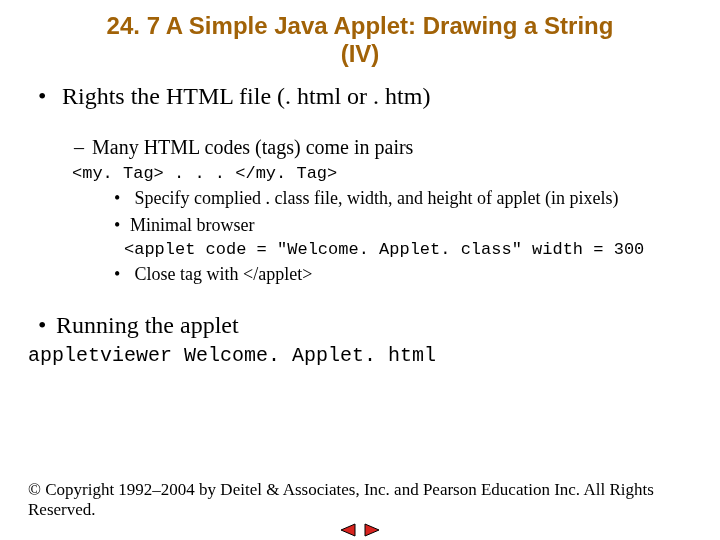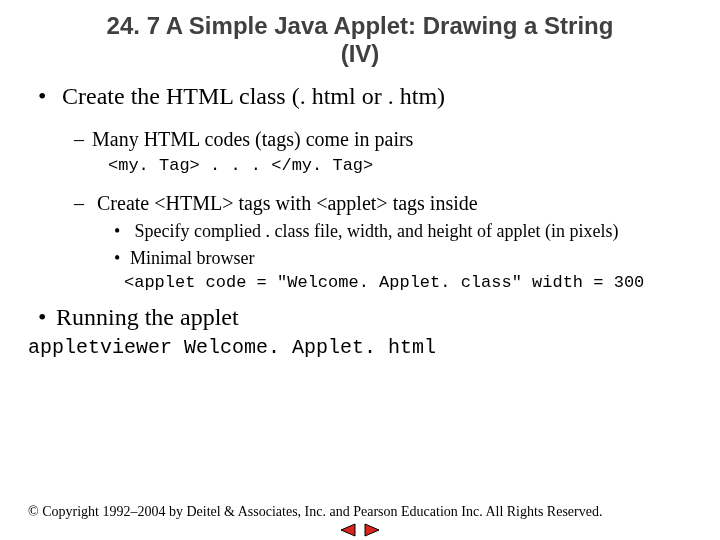--- a/index.html
+++ b/index.html
@@ -13,21 +13,21 @@
     overflow: hidden;
   }
   .slide {
     position: relative;
     width: 720px;
     height: 540px;
     box-sizing: border-box;
     padding: 12px 28px 0 28px;
   }
   .title {
-    color: #404040;
+    color: #a16207;
     font-family: Arial, Helvetica, sans-serif;
     font-weight: bold;
     font-size: 24px;
     text-align: center;
     line-height: 1.15;
     margin: 0 auto 14px auto;
     max-width: 640px;
   }
   ul {
     margin: 0;
@@ -43,21 +43,21 @@
   }
   .l1::before {
     content: "•";
     display: inline-block;
     width: 18px;
     margin-left: -18px;
   }
   .l2 {
     margin-left: 46px;
     padding-left: 18px;
-    margin-top: 16px;
+    margin-top: 24px;
     font-size: 20px;
   }
   .l2::before {
     content: "–";
     display: inline-block;
     width: 18px;
     margin-left: -18px;
   }
   .l3 {
     margin-left: 86px;
@@ -67,37 +67,37 @@
   }
   .l3::before {
     content: "•";
     display: inline-block;
     width: 16px;
     margin-left: -16px;
   }
   .code-line {
     font-family: "Courier New", Courier, monospace;
     font-size: 17px;
-    margin-left: 80px;
+    margin-left: 44px;
     margin-top: 4px;
     white-space: pre;
   }
   .code-line.deeper { margin-left: 96px; }
   .run-line {
     font-family: "Courier New", Courier, monospace;
     font-size: 20px;
     margin-top: 4px;
   }
   .mono { font-family: Liberation Serif, serif; }
   .copyright {
     position: absolute;
     left: 28px;
     bottom: 20px;
     right: 12px;
-    font-size: 14px;
+    font-size: 17px;
   }
   .nav {
     position: absolute;
     left: 0; right: 0;
     bottom: 2px;
     text-align: center;
   }
   .nav svg { vertical-align: middle; margin: 0 1px; }
 </style>
 </head>
@@ -106,42 +106,42 @@
 <div class="slide">
 
   <div class="title">
     <span>24. 7   A Simple Java Applet: Drawing a String</span><br>
     <span>(IV)</span>
   </div>
 
   <ul>
 
     <li class="l1">
-      <span>Create the HTML class (</span><span class="mono">. html</span><span> or </span><span class="mono">. htm</span><span>)</span>
+      <span>Rights the HTML file (</span><span class="mono">. html</span><span> or </span><span class="mono">. htm</span><span>)</span>
     </li>
 
     <li class="l2">Many HTML codes (tags) come in pairs</li>
 
     <div class="code-line">&lt;my. Tag&gt; . . . &lt;/my. Tag&gt;</div>
 
-    <li class="l2">
-      <span>Create </span><span class="mono">&lt;HTML&gt;</span><span> tags with </span><span class="mono">&lt;applet&gt;</span><span> tags inside</span>
-    </li>
 
 
     <li class="l3">
       <span>Specify complied </span><span class="mono">. class</span><span> file, width, and height of applet (in pixels)</span>
     </li>
 
     <li class="l3">Minimal browser</li>
 
     <div class="code-line deeper">&lt;applet code = "Welcome. Applet. class" width = 300</div>
 
+    <li class="l3">
+      <span>Close tag with </span><span class="mono">&lt;/applet&gt;</span>
+    </li>
 
-    <li class="l1" style="margin-top:10px;font-family:Liberation Serif, serif;">Running the applet</li>
+    <li class="l1" style="margin-top:24px;font-family:Liberation Serif, serif;">Running the applet</li>
 
     <div class="run-line">appletviewer Welcome. Applet. html</div>
 
   </ul>
 
   <div class="copyright">© Copyright 1992–2004 by Deitel &amp; Associates, Inc. and Pearson Education Inc. All Rights Reserved.</div>
 
   <div class="nav">
     <span>
       <svg width="18" height="14">

